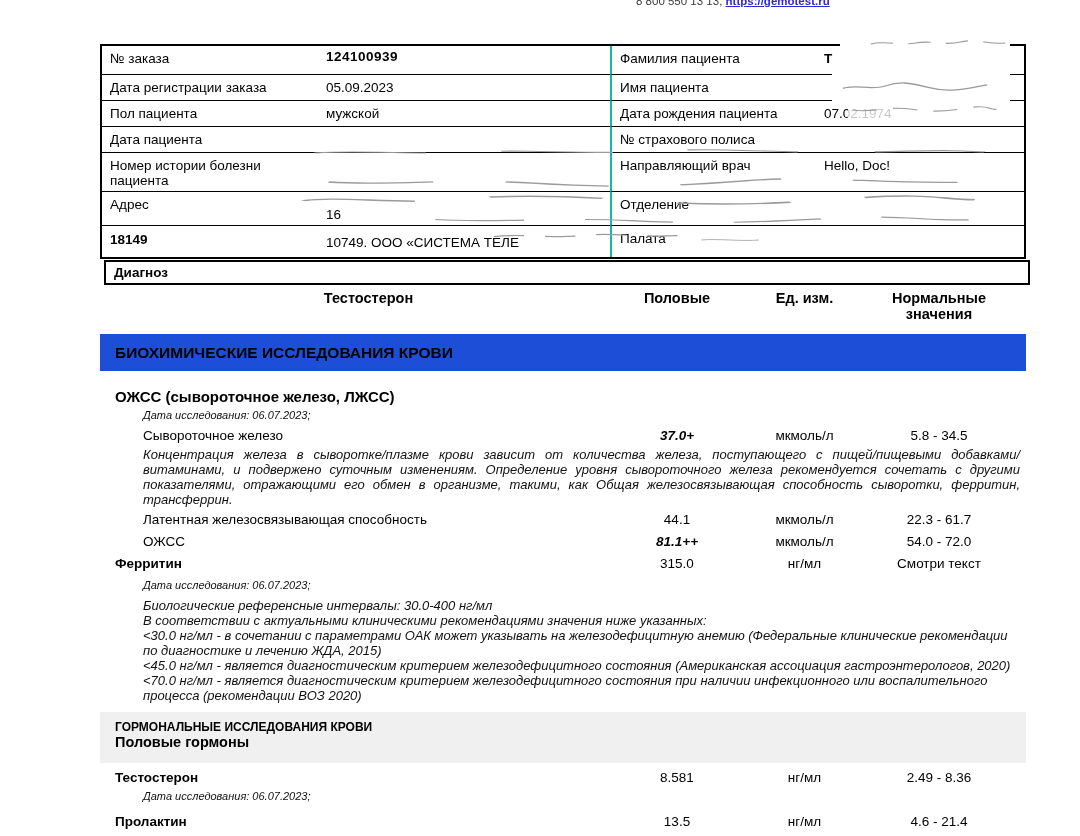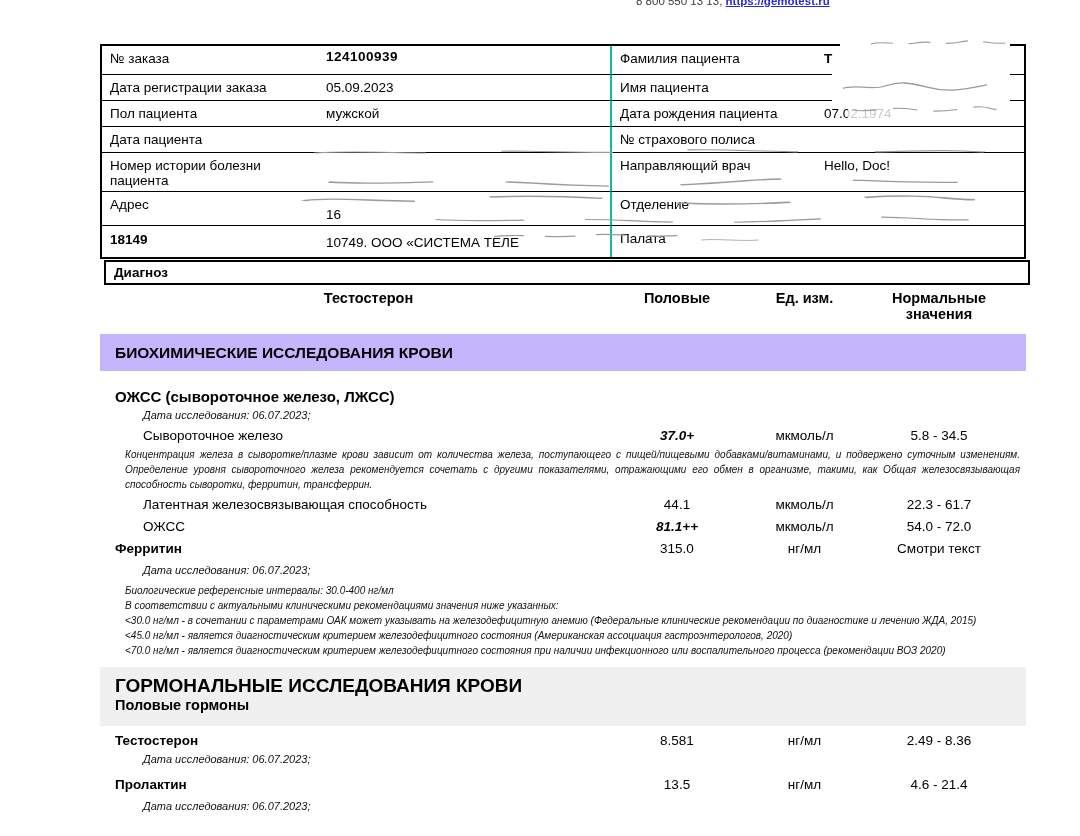--- a/index.html
+++ b/index.html
@@ -38,28 +38,28 @@
   .rhead{height:46px;}
   .rhead .h{font-weight:bold;font-size:14.5px;text-align:center;padding-top:4px;}
   .rhead .h-name{padding-left:40px;}
   .rhead .h-normal span{display:inline-block;max-width:112px;}
   .cell-c{text-align:center;font-size:13.5px;}
   .trow{margin-top:7px;}
   .tn{font-size:13.5px;}
   .tn-indent{padding-left:43px;}
   .tn-main{padding-left:15px;font-weight:bold;}
   .vi{font-weight:bold;font-style:italic;}
-  .secbar{margin-top:2px;height:37px;line-height:37px;background:#c4b5fd;font-weight:bold;font-size:15.5px;padding-left:15px;}
+  .secbar{margin-top:2px;height:37px;line-height:37px;background:#1d4ed8;font-weight:bold;font-size:15.5px;padding-left:15px;}
   .subhdr{margin-top:16px;font-weight:bold;font-size:15px;padding-left:15px;line-height:19px;}
   .dline{margin-top:3px;padding-left:43px;font-style:italic;font-size:11px;color:#111;}
-  .comm{margin-left:25px;margin-right:6px;font-style:italic;font-size:10px;line-height:15px;color:#111;}
+  .comm{margin-left:43px;margin-right:6px;font-style:italic;font-size:13px;line-height:15px;color:#111;}
   .comm-j{text-align:justify;margin-top:4px;}
   .comm-l{margin-top:7px;}
   .grayblk{margin-top:9px;background:#f0f0f0;padding:8px 0 13px 15px;}
-  .grayblk .g1{font-weight:bold;font-size:19px;}
+  .grayblk .g1{font-weight:bold;font-size:12px;}
   .grayblk .g2{font-weight:bold;font-size:14.5px;margin-top:0;}
   .mt5{margin-top:5px;} .mt8{margin-top:8px;} .mt12{margin-top:12px;}
   
   .blob{position:absolute;background:#fff;z-index:5;}
   .blob.semi{background:rgba(255,255,255,.78);}
   .scrib{position:absolute;z-index:6;}
   .scrib svg{display:block;width:100%;height:100%;}
   .scrib path{fill:none;stroke:#9b9b9b;stroke-width:1.1;}
   .dashed path{stroke-dasharray:16 11;}
 </style>

